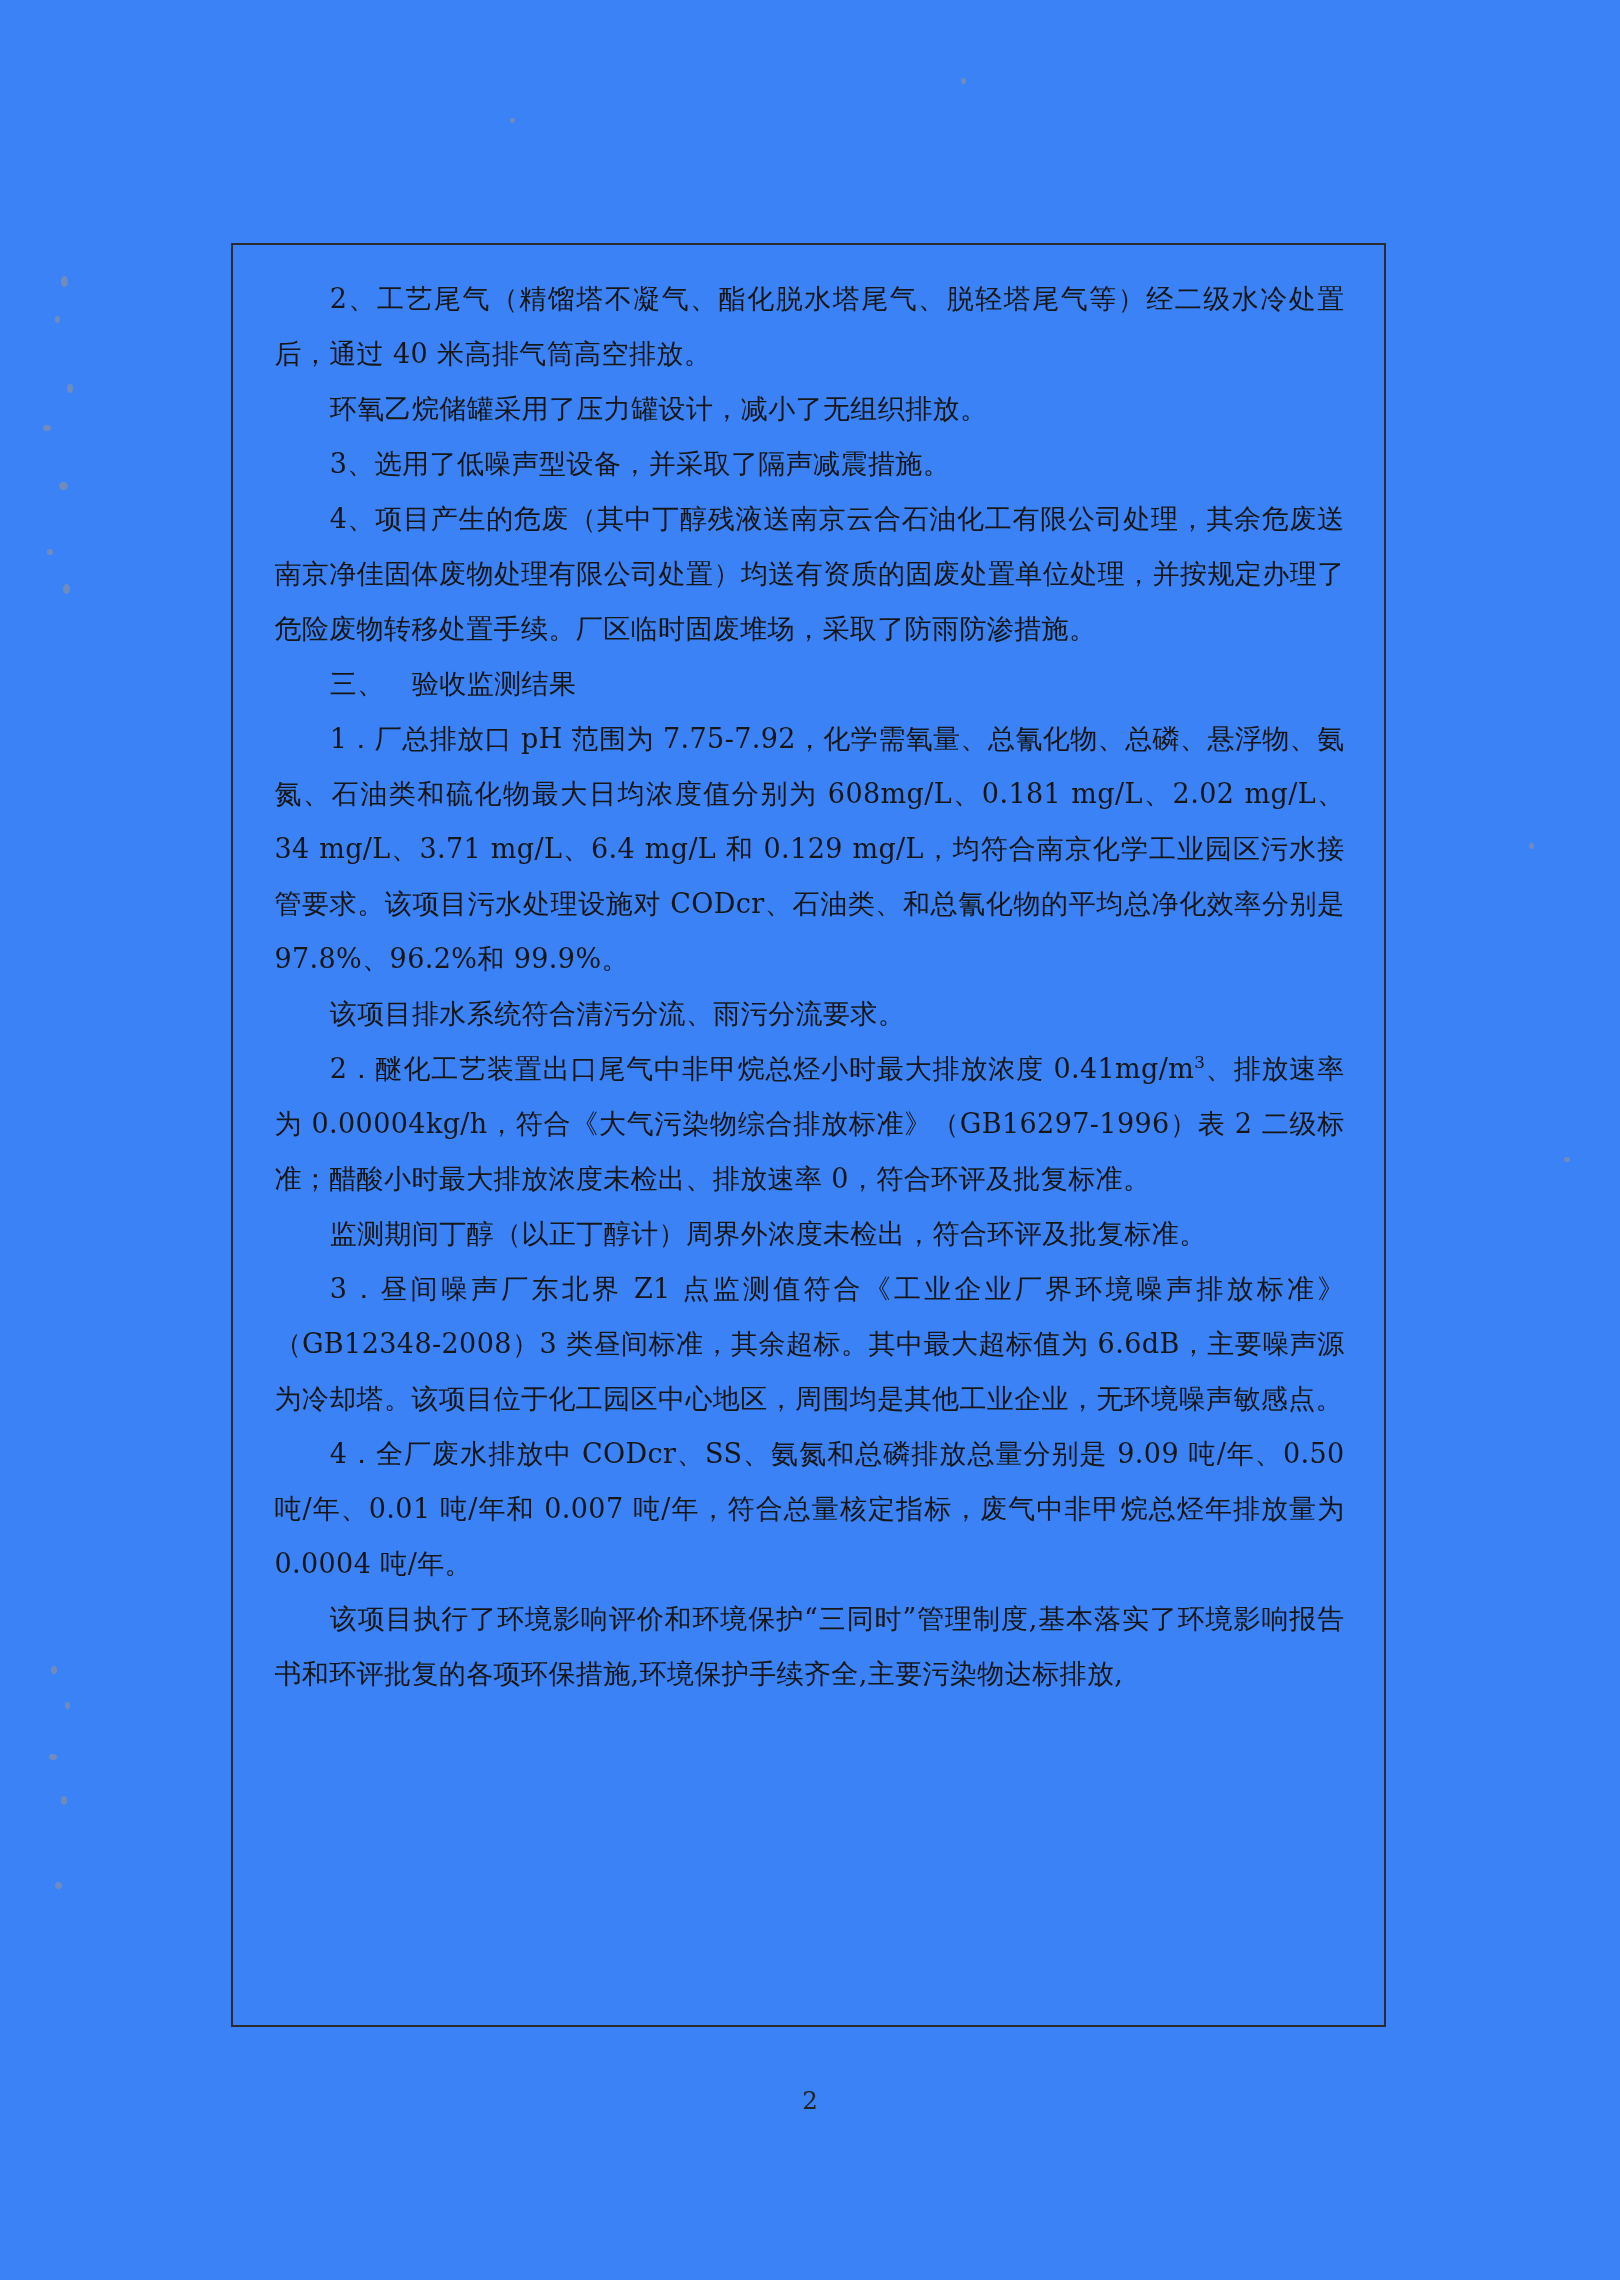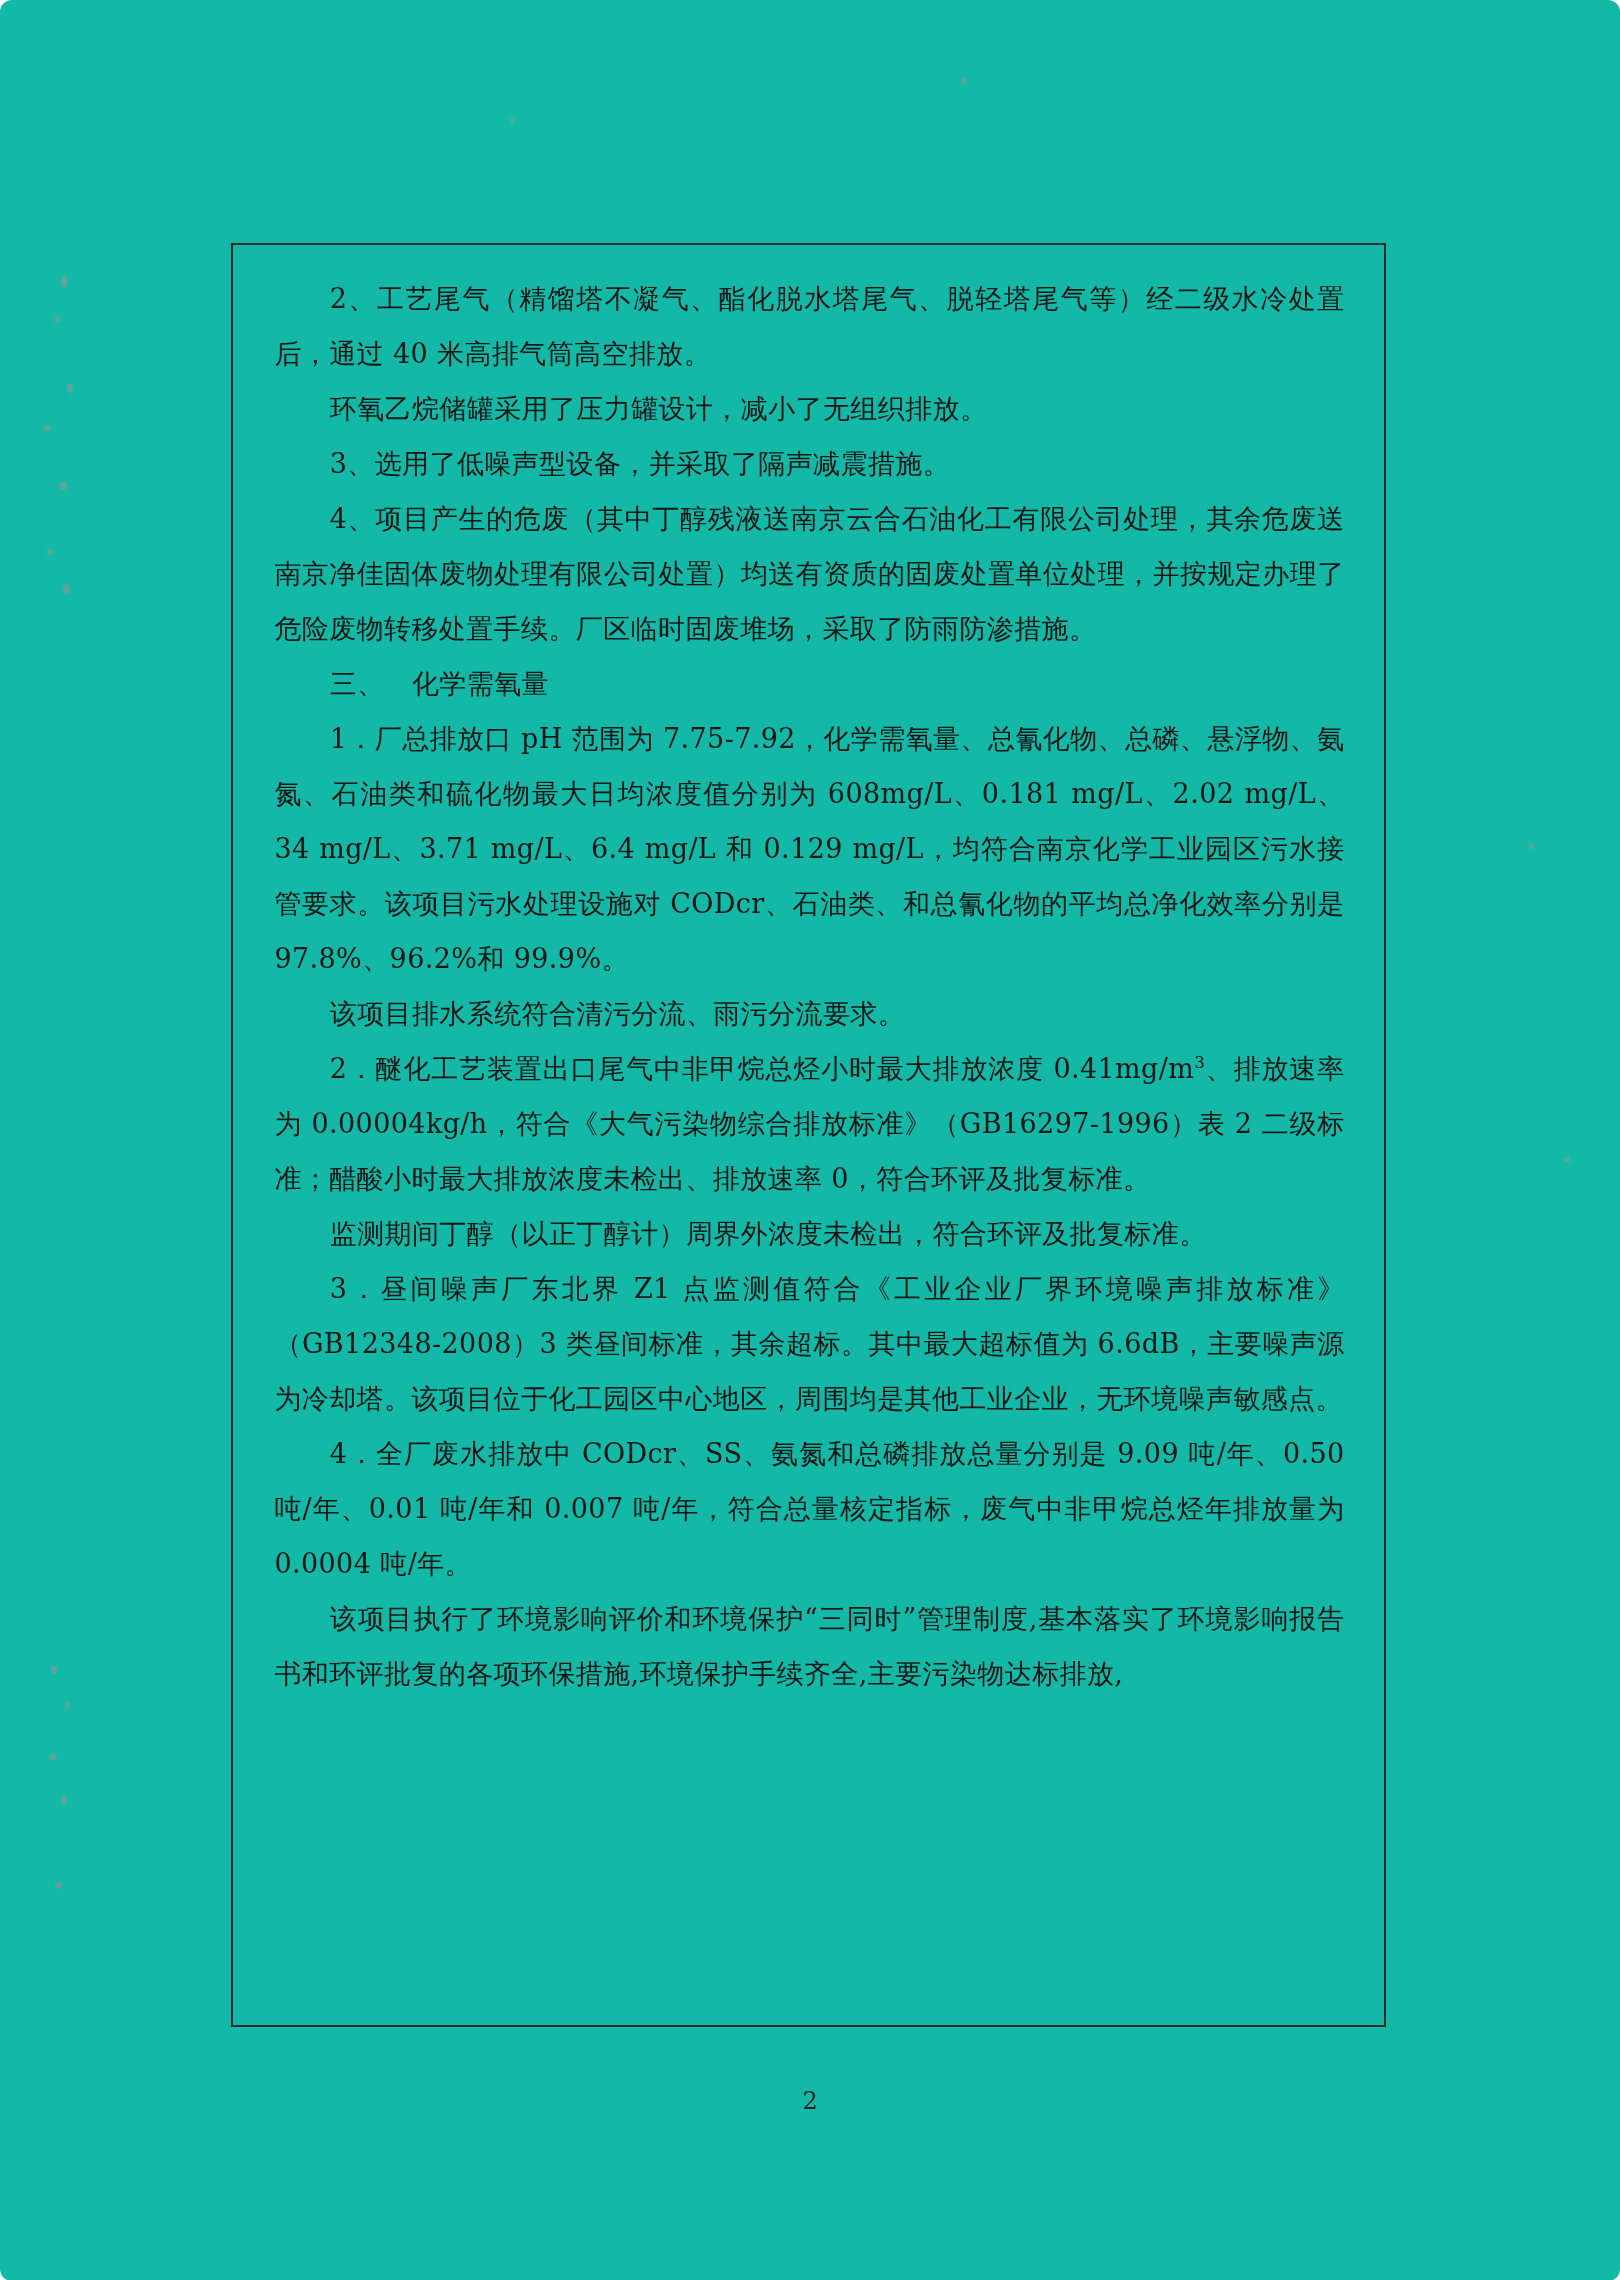--- a/index.html
+++ b/index.html
@@ -12,22 +12,21 @@
     height: 2281px;
     position: relative;
     font-family: "DejaVu Serif", "Liberation Serif", serif;
     color: #1a1a1a;
     overflow: hidden;
   }
   
   .page {
     position: absolute;
     inset: 0;
-    background: #14b8a6;
-    border-radius: 12px;
+    background: #3b82f6;
   }
   .speckles {
     position: absolute;
     inset: 0;
     pointer-events: none;
   }
   .spk {
     position: absolute;
     background: #9a958c;
     border-radius: 50%;
@@ -111,21 +110,21 @@
   <div class="doc-body">
 
     <p class="indent">2、工艺尾气（精馏塔不凝气、酯化脱水塔尾气、脱轻塔尾气等）经二级水冷处置后，通过 40 米高排气筒高空排放。</p>
 
     <p class="indent">环氧乙烷储罐采用了压力罐设计，减小了无组织排放。</p>
 
     <p class="indent">3、选用了低噪声型设备，并采取了隔声减震措施。</p>
 
     <p class="indent">4、项目产生的危废（其中丁醇残液送南京云合石油化工有限公司处理，其余危废送南京净佳固体废物处理有限公司处置）均送有资质的固废处置单位处理，并按规定办理了危险废物转移处置手续。厂区临时固废堆场，采取了防雨防渗措施。</p>
 
-    <p class="heading">三、　化学需氧量</p>
+    <p class="heading">三、　验收监测结果</p>
 
 
     <p class="indent">1．厂总排放口 pH 范围为 7.75-7.92，化学需氧量、总氰化物、总磷、悬浮物、氨氮、石油类和硫化物最大日均浓度值分别为 608mg/L、0.181 mg/L、2.02 mg/L、34 mg/L、3.71 mg/L、6.4 mg/L 和 0.129 mg/L，均符合南京化学工业园区污水接管要求。该项目污水处理设施对 CODcr、石油类、和总氰化物的平均总净化效率分别是 97.8%、96.2%和 99.9%。</p>
 
     <p class="indent">该项目排水系统符合清污分流、雨污分流要求。</p>
 
     <p class="indent"><span>2．醚化工艺装置出口尾气中非甲烷总烃小时最大排放浓度 0.41mg/m</span><sup>3</sup><span>、排放速率为 0.00004kg/h，符合《大气污染物综合排放标准》（GB16297-1996）表 2 二级标准；醋酸小时最大排放浓度未检出、排放速率 0，符合环评及批复标准。</span></p>
 
     <p class="indent">监测期间丁醇（以正丁醇计）周界外浓度未检出，符合环评及批复标准。</p>
 

